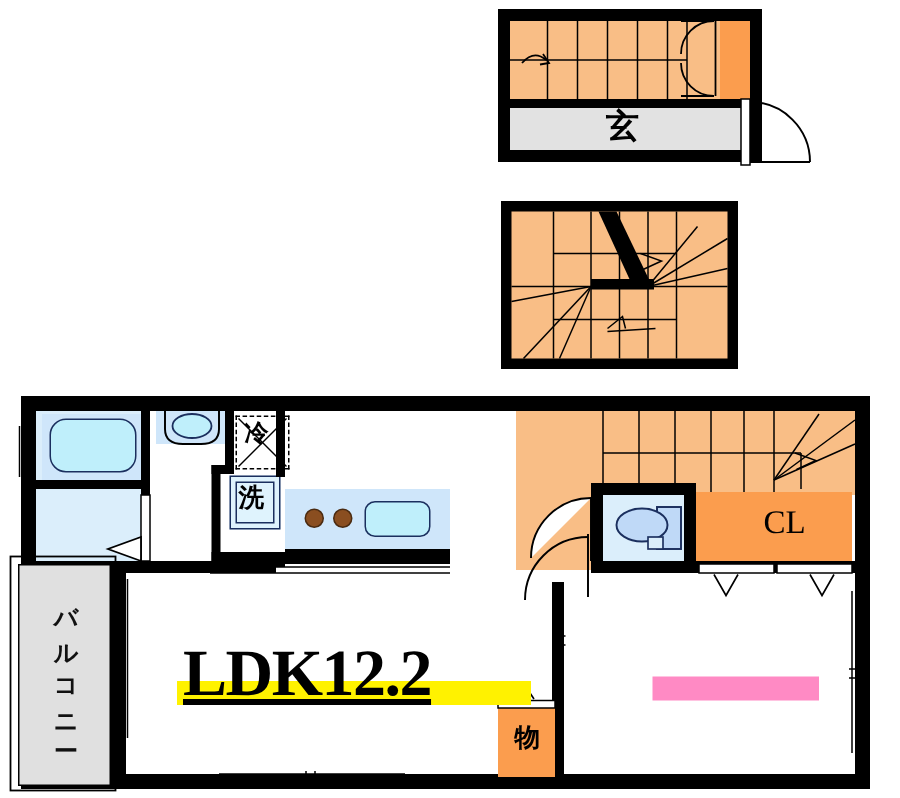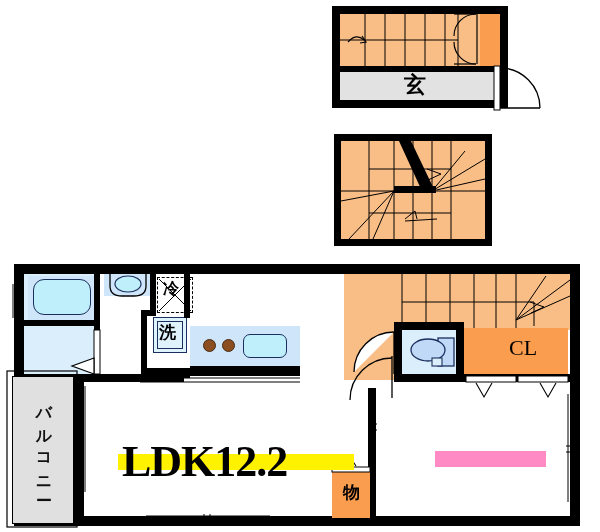--- a/index.html
+++ b/index.html
@@ -279,21 +279,21 @@
       <g class="stk" stroke-width="1">
         <line x1="4" y1="0" x2="4" y2="106"></line>
         <line x1="9" y1="0" x2="9" y2="106"></line>
         <line x1="13" y1="0" x2="13" y2="106"></line>
         <line x1="2" y1="50" x2="11" y2="50"></line>
         <line x1="2" y1="56" x2="11" y2="56"></line>
       </g>
     </svg>
 
     <div class="hl hl-yellow" style="left:118px;top:196px;width:236px;height:16px;"></div>
-    <div class="room-name lbl" style="left:122px;top:182px;">LDK12.2</div>
+    <div class="room-name lbl" style="left:122px;top:169px;text-decoration:underline;">LDK12.2</div>
 
     <svg class="abs" style="left:146px;top:254px;width:124px;height:16px;">
       <g class="stk" stroke-width="1">
         <line x1="0" y1="4" x2="124" y2="4"></line>
         <line x1="0" y1="9" x2="124" y2="9"></line>
         <line x1="0" y1="13" x2="124" y2="13"></line>
         <line x1="58" y1="2" x2="58" y2="11"></line>
         <line x1="64" y1="2" x2="64" y2="11"></line>
       </g>
     </svg>

